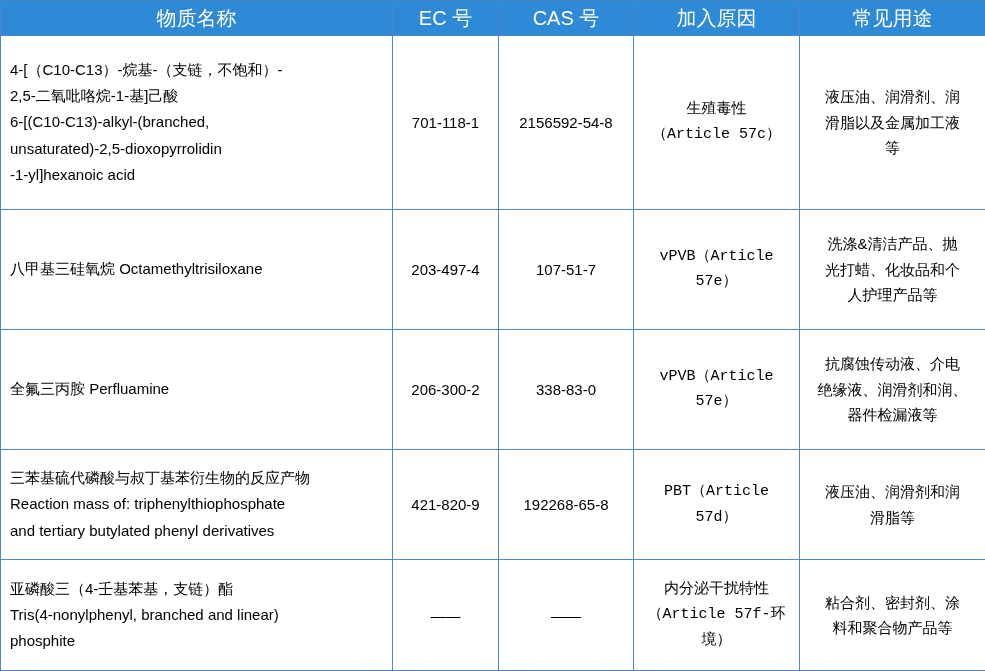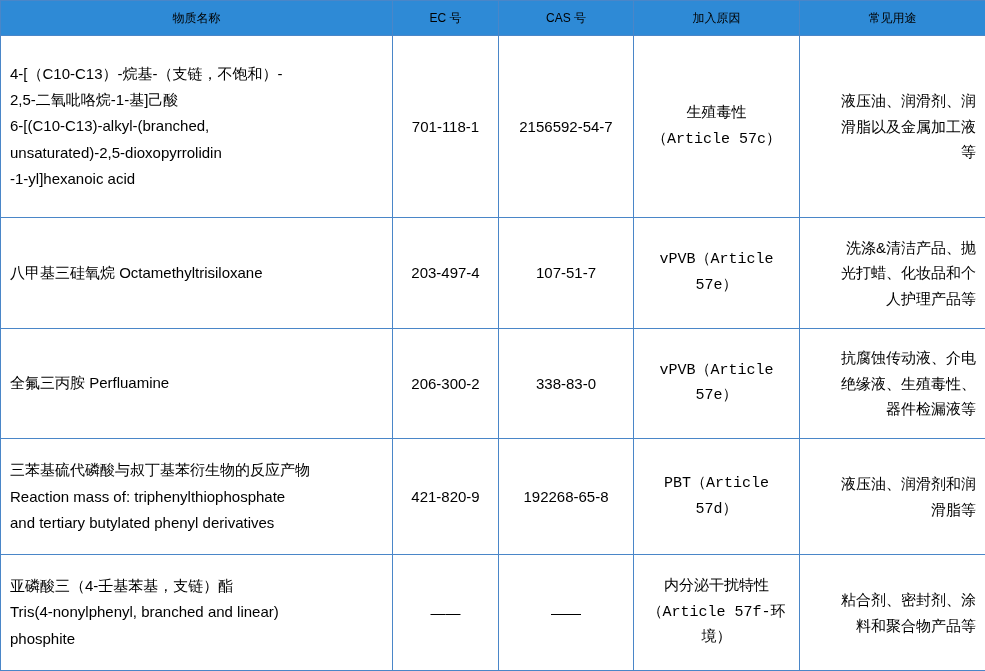--- a/index.html
+++ b/index.html
@@ -24,25 +24,25 @@
     width: 985px;
     height: 671px;
     font-size: 15px;
   }
   table.svhc th, table.svhc td {
     border: 1px solid #4a86c8;
     vertical-align: middle;
   }
   thead th {
     background: #2e8ad6;
-    color: #000000;
+    color: #ffffff;
     font-weight: normal;
     text-align: center;
     height: 32px;
-    font-size: 12px;
+    font-size: 20px;
   }
   col.c0 { width: 392px; }
   col.c1 { width: 106px; }
   col.c2 { width: 135px; }
   col.c3 { width: 166px; }
   col.c4 { width: 186px; }
 
   td.name {
     text-align: left;
     padding: 6px 8px 6px 9px;
@@ -52,22 +52,22 @@
     text-align: center;
     padding: 4px 0;
   }
   td.reason {
     text-align: center;
     padding: 4px 10px;
     line-height: 1.7;
     font-family: Liberation Mono, monospace;
   }
   td.use {
-    text-align: right;
-    padding: 5px 9px;
+    text-align: center;
+    padding: 11px 9px;
     line-height: 1.7;
   }
   .nm-line { display: block; }
   .dash {
     letter-spacing: 0px;
   }
 </style>
 </head>
 <body>
 
@@ -93,21 +93,21 @@
 
       <tr>
         <td class="name">
           <span class="nm-line">4-[（C10-C13）-烷基-（支链，不饱和）-</span>
           <span class="nm-line">2,5-二氧吡咯烷-1-基]己酸</span>
           <span class="nm-line">6-[(C10-C13)-alkyl-(branched,</span>
           <span class="nm-line">unsaturated)-2,5-dioxopyrrolidin</span>
           <span class="nm-line">-1-yl]hexanoic acid</span>
         </td>
         <td class="ec">701-118-1</td>
-        <td class="cas">2156592-54-7</td>
+        <td class="cas">2156592-54-8</td>
         <td class="reason">
           <span class="nm-line">生殖毒性</span>
           <span class="nm-line">（Article 57c）</span>
         </td>
         <td class="use">
           <span class="nm-line">液压油、润滑剂、润</span>
           <span class="nm-line">滑脂以及金属加工液</span>
           <span class="nm-line">等</span>
         </td>
       </tr>
@@ -135,21 +135,21 @@
           <span class="nm-line">全氟三丙胺 Perfluamine</span>
         </td>
         <td class="ec">206-300-2</td>
         <td class="cas">338-83-0</td>
         <td class="reason">
           <span class="nm-line">vPVB（Article</span>
           <span class="nm-line">57e）</span>
         </td>
         <td class="use">
           <span class="nm-line">抗腐蚀传动液、介电</span>
-          <span class="nm-line">绝缘液、生殖毒性、</span>
+          <span class="nm-line">绝缘液、润滑剂和润、</span>
           <span class="nm-line">器件检漏液等</span>
         </td>
       </tr>
 
       <tr>
         <td class="name">
           <span class="nm-line">三苯基硫代磷酸与叔丁基苯衍生物的反应产物</span>
           <span class="nm-line">Reaction mass of: triphenylthiophosphate</span>
           <span class="nm-line">and tertiary butylated phenyl derivatives</span>
         </td>

